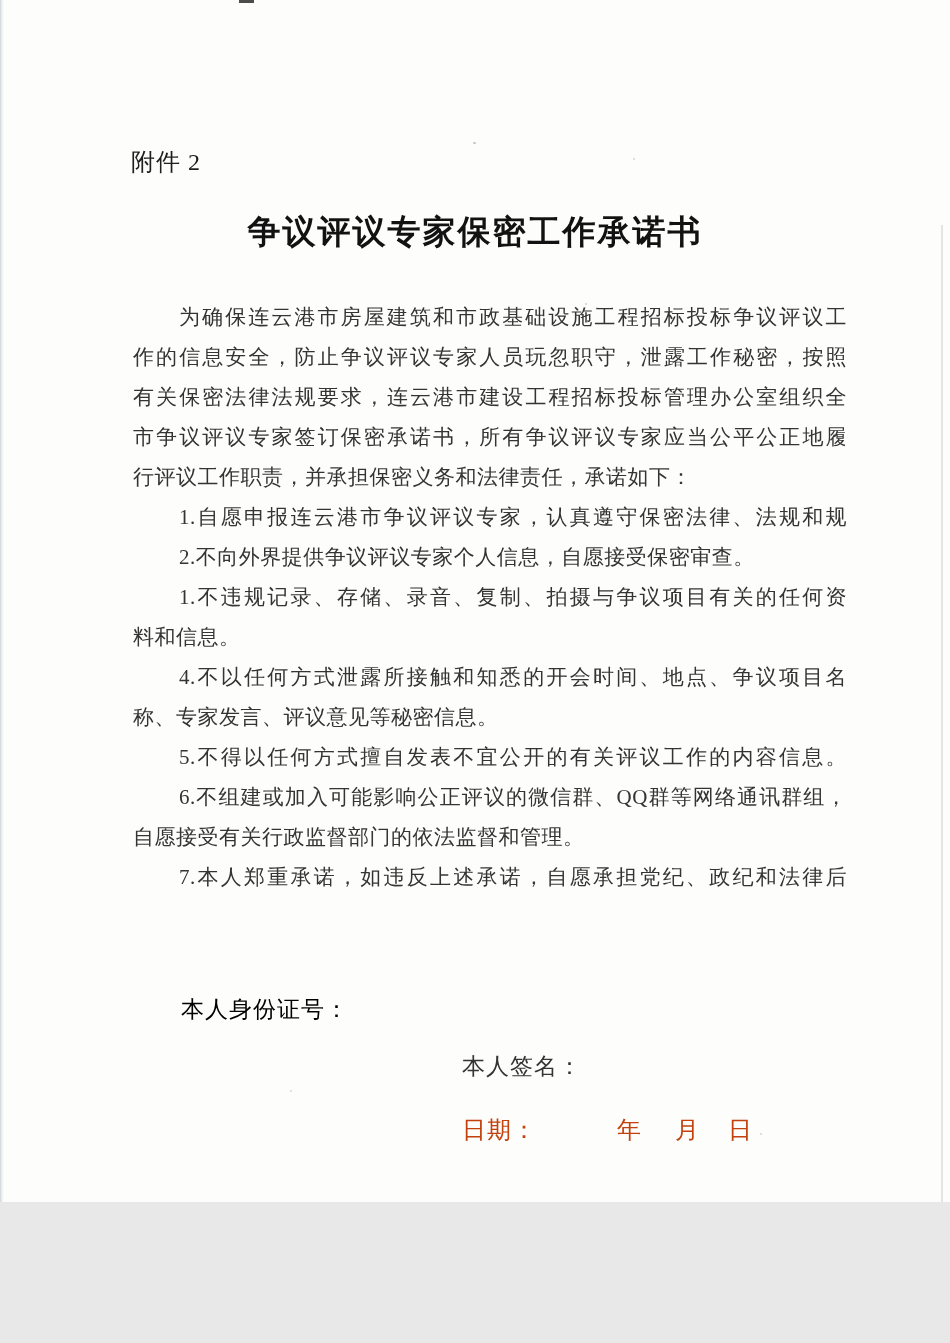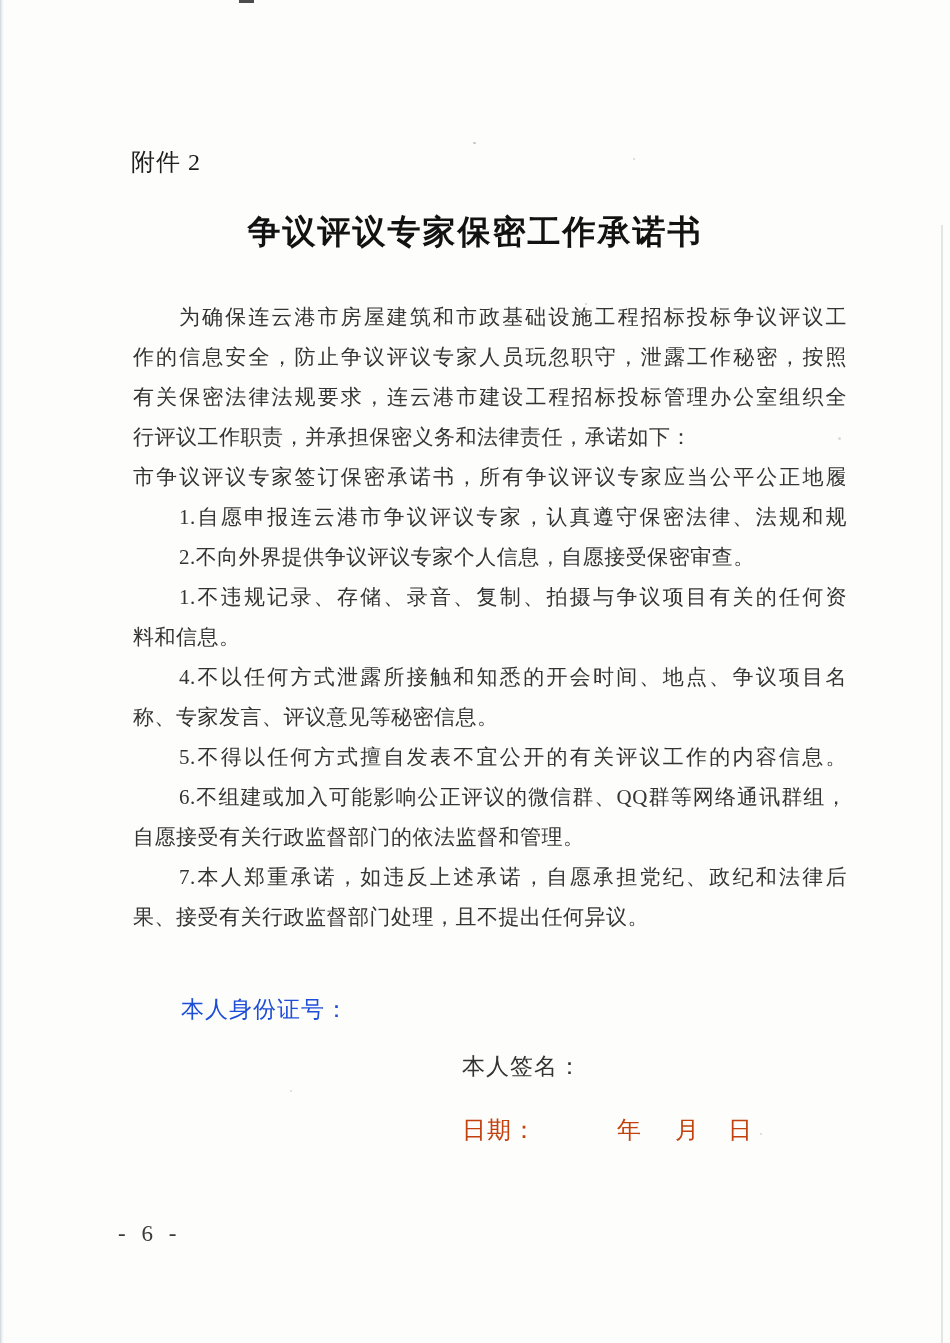--- a/index.html
+++ b/index.html
@@ -1,18 +1,18 @@
 <!DOCTYPE html>
 <html><head>
 <meta charset="utf-8">
 <style>
   html,body { margin:0; padding:0; background:#e8e8e8; }
   .page {
     position:relative;
-    width:950px; height:1343px;
+    width:950px; height:1202px;
     margin:0 auto;
     background:#fdfdfc;
     font-family:"Liberation Serif","DejaVu Serif",serif;
     color:#2f2f2f;
     overflow:hidden;
     box-shadow:0 0 4px rgba(0,0,0,.15);
   }
   .attachment {
     position:absolute; left:131px; top:146px;
     font-size:24px; line-height:32px; color:#1e1e1e;
@@ -34,21 +34,21 @@
     letter-spacing:0.5px;
   }
   .line.jfy {
     white-space:normal;
     text-align:justify;
     text-align-last:justify;
   }
   .line.indent { padding-left:46px; }
   .id-line {
     position:absolute; left:181px; top:990px;
-    font-size:23px; line-height:40px; color:#1d4ed8; letter-spacing:1px;
+    font-size:23px; line-height:40px; color:#000000; letter-spacing:1px;
   }
   .sig-line {
     position:absolute; left:462px; top:1047px;
     font-size:23px; line-height:40px; color:#343434; letter-spacing:1px;
   }
   .date-line {
     position:absolute; left:462px; top:1110px; width:340px; height:40px;
     font-size:24px; line-height:40px; color:#c2410c; letter-spacing:1px;
   }
   .date-line .yy { position:absolute; left:155px; top:0; }
@@ -97,33 +97,32 @@
   <div class="speck s6"></div>
 
   <div class="attachment">附件 2</div>
 
   <div class="title">争议评议专家保密工作承诺书</div>
 
   <div class="body-text">
     <div class="line indent jfy">为确保连云港市房屋建筑和市政基础设施工程招标投标争议评议工</div>
     <div class="line jfy">作的信息安全，防止争议评议专家人员玩忽职守，泄露工作秘密，按照</div>
     <div class="line jfy">有关保密法律法规要求，连云港市建设工程招标投标管理办公室组织全</div>
+    <div class="line jfy">市争议评议专家签订保密承诺书，所有争议评议专家应当公平公正地履</div>
     <div class="line">行评议工作职责，并承担保密义务和法律责任，承诺如下：</div>
-    <div class="line jfy">市争议评议专家签订保密承诺书，所有争议评议专家应当公平公正地履</div>
     <div class="line indent jfy">1.自愿申报连云港市争议评议专家，认真遵守保密法律、法规和规</div>
     <div class="line indent">2.不向外界提供争议评议专家个人信息，自愿接受保密审查。</div>
     <div class="line indent jfy">1.不违规记录、存储、录音、复制、拍摄与争议项目有关的任何资</div>
     <div class="line">料和信息。</div>
     <div class="line indent jfy">4.不以任何方式泄露所接触和知悉的开会时间、地点、争议项目名</div>
     <div class="line">称、专家发言、评议意见等秘密信息。</div>
     <div class="line indent jfy">5.不得以任何方式擅自发表不宜公开的有关评议工作的内容信息。</div>
     <div class="line indent jfy">6.不组建或加入可能影响公正评议的微信群、QQ群等网络通讯群组，</div>
     <div class="line">自愿接受有关行政监督部门的依法监督和管理。</div>
     <div class="line indent jfy">7.本人郑重承诺，如违反上述承诺，自愿承担党纪、政纪和法律后</div>
-    <div class="line">果、接受有关行政监督部门处理，且不提出任何异议。</div>
   </div>
 
   <div class="id-line">本人身份证号：</div>
 
   <div class="sig-line">本人签名：</div>
 
   <div class="date-line">
     <span>日期：</span>
     <span class="yy">年</span>
     <span class="mm">月</span>

